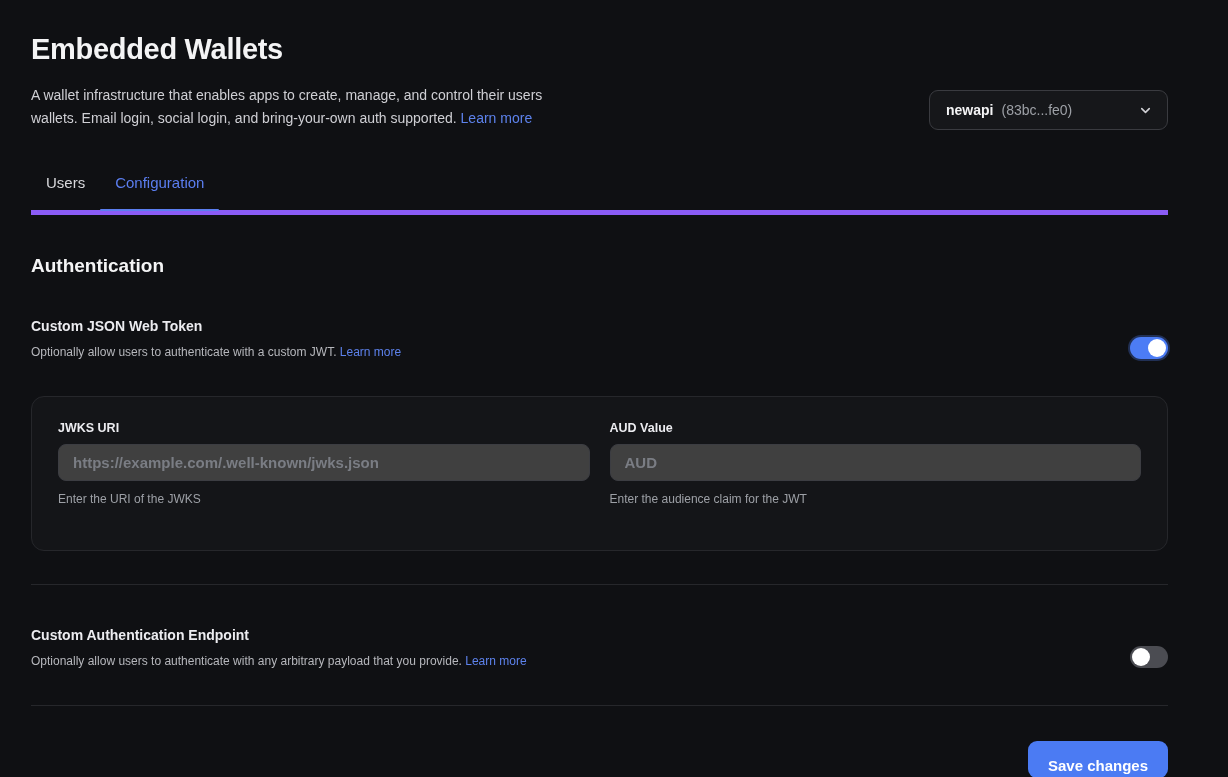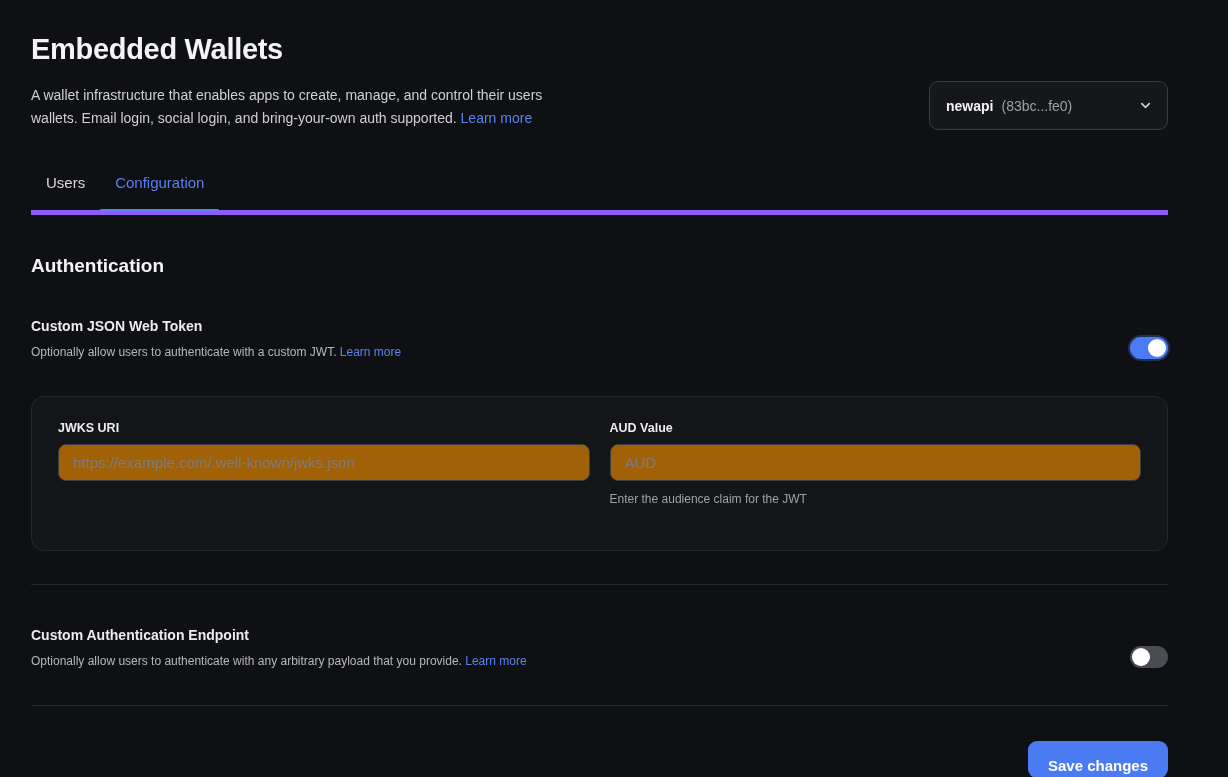--- a/index.html
+++ b/index.html
@@ -37,21 +37,21 @@
   }
   a.link {
     color: #5d82ec;
     text-decoration: none;
     cursor: pointer;
   }
   .api-selector {
     display: flex;
     align-items: center;
     gap: 8px;
-    height: 49px;
+    height: 40px;
     padding: 0 14px 0 16px;
     background: #16171a;
     border: 1px solid #3a3b40;
     border-radius: 9px;
     cursor: pointer;
     min-width: 239px;
   }
   .api-selector .api-name { font-size: 14px; font-weight: 700; color: #f4f4f5; }
   .api-selector .api-key  { font-size: 14px; color: #9da0a6; }
   .api-selector .chev { margin-left: auto; display: flex; align-items: center; }
@@ -144,28 +144,29 @@
   }
   .field-label {
     font-size: 12.5px;
     font-weight: 700;
     color: #ececf0;
   }
   .field-input {
     margin-top: 9px;
     width: 100%;
     height: 37px;
-    background: #a16207;
+    background: #404040;
     border: 1px solid #3c3d42;
     border-radius: 8px;
     padding: 0 14px;
     font-size: 15px;
     font-family: "Liberation Sans", "DejaVu Sans", sans-serif;
     color: #e4e4e7;
     outline: none;
+    font-weight: bold;
   }
   .field-input::placeholder { color: #7a7d84; }
   .field-helper {
     margin-top: 11px;
     font-size: 12px;
     color: #9da0a6;
   }
 
   .divider {
     border: none;
@@ -228,20 +229,21 @@
     </div>
     <div class="toggle on">
       <span class="knob"></span>
     </div>
   </div>
 
   <div class="card">
     <div>
       <div class="field-label">JWKS URI</div>
       <input class="field-input" type="text" placeholder="https://example.com/.well-known/jwks.json" style="">
+      <div class="field-helper">Enter the URI of the JWKS</div>
     </div>
     <div>
       <div class="field-label">AUD Value</div>
       <input class="field-input" type="text" placeholder="AUD" style="">
       <div class="field-helper">Enter the audience claim for the JWT</div>
     </div>
   </div>
 
   <hr class="divider">
 

